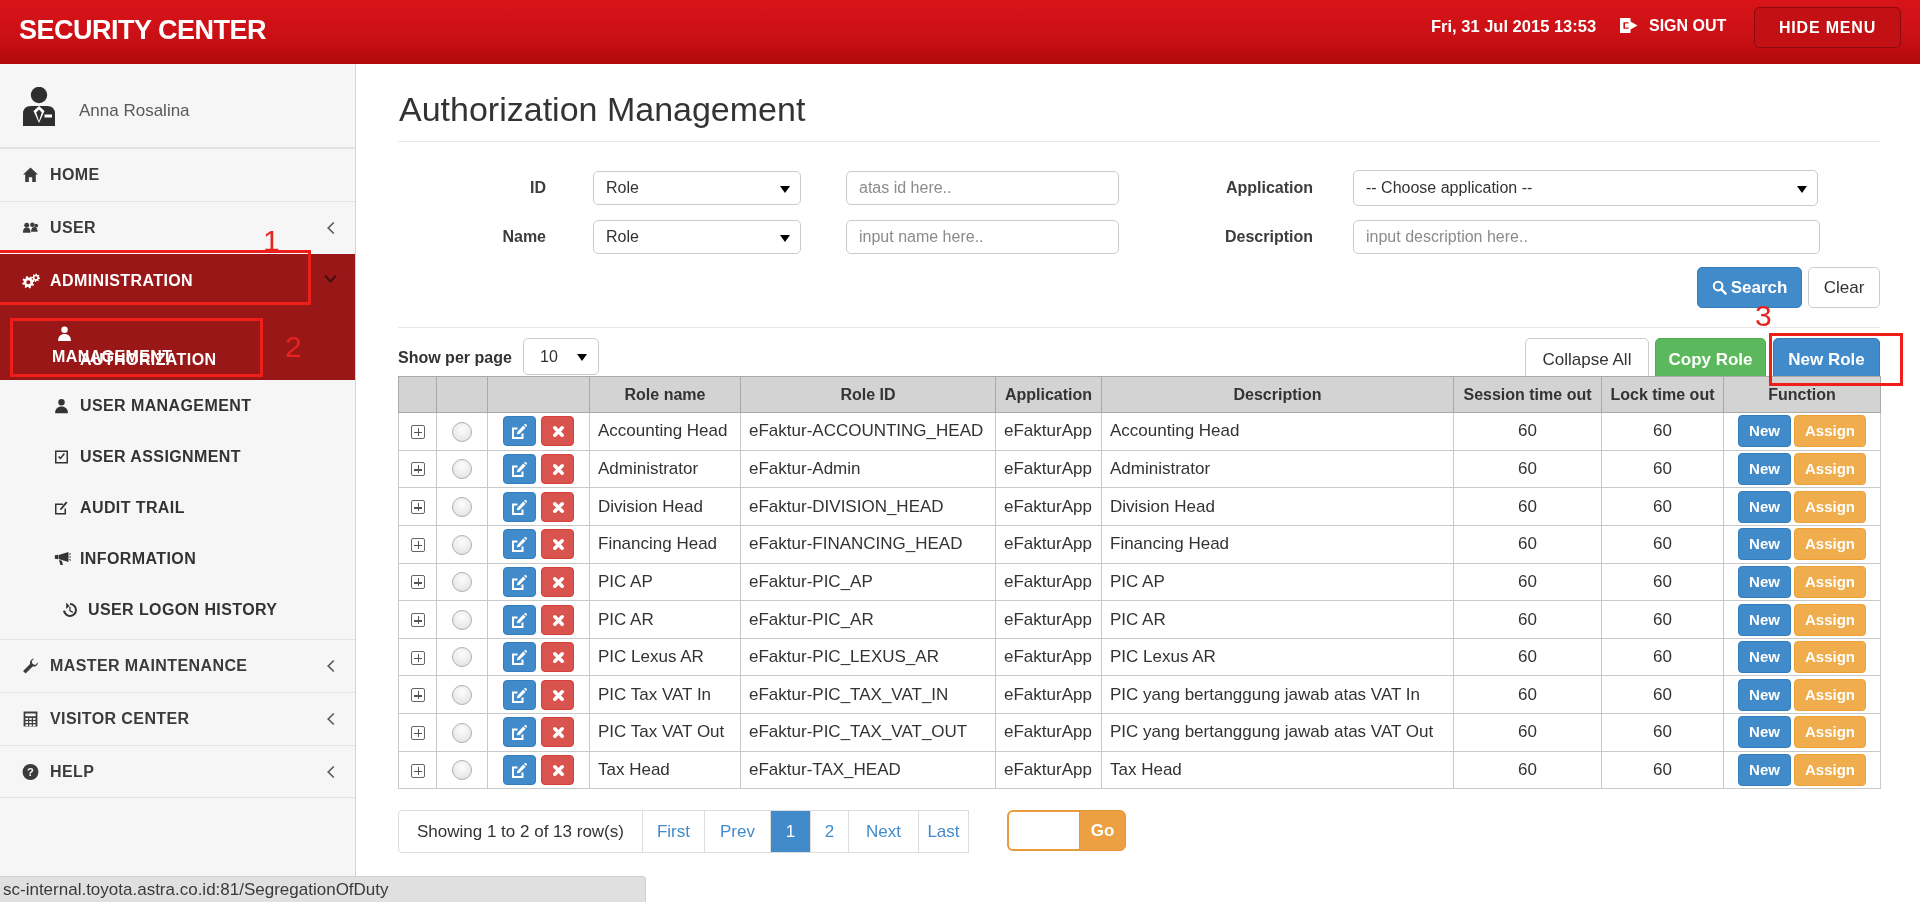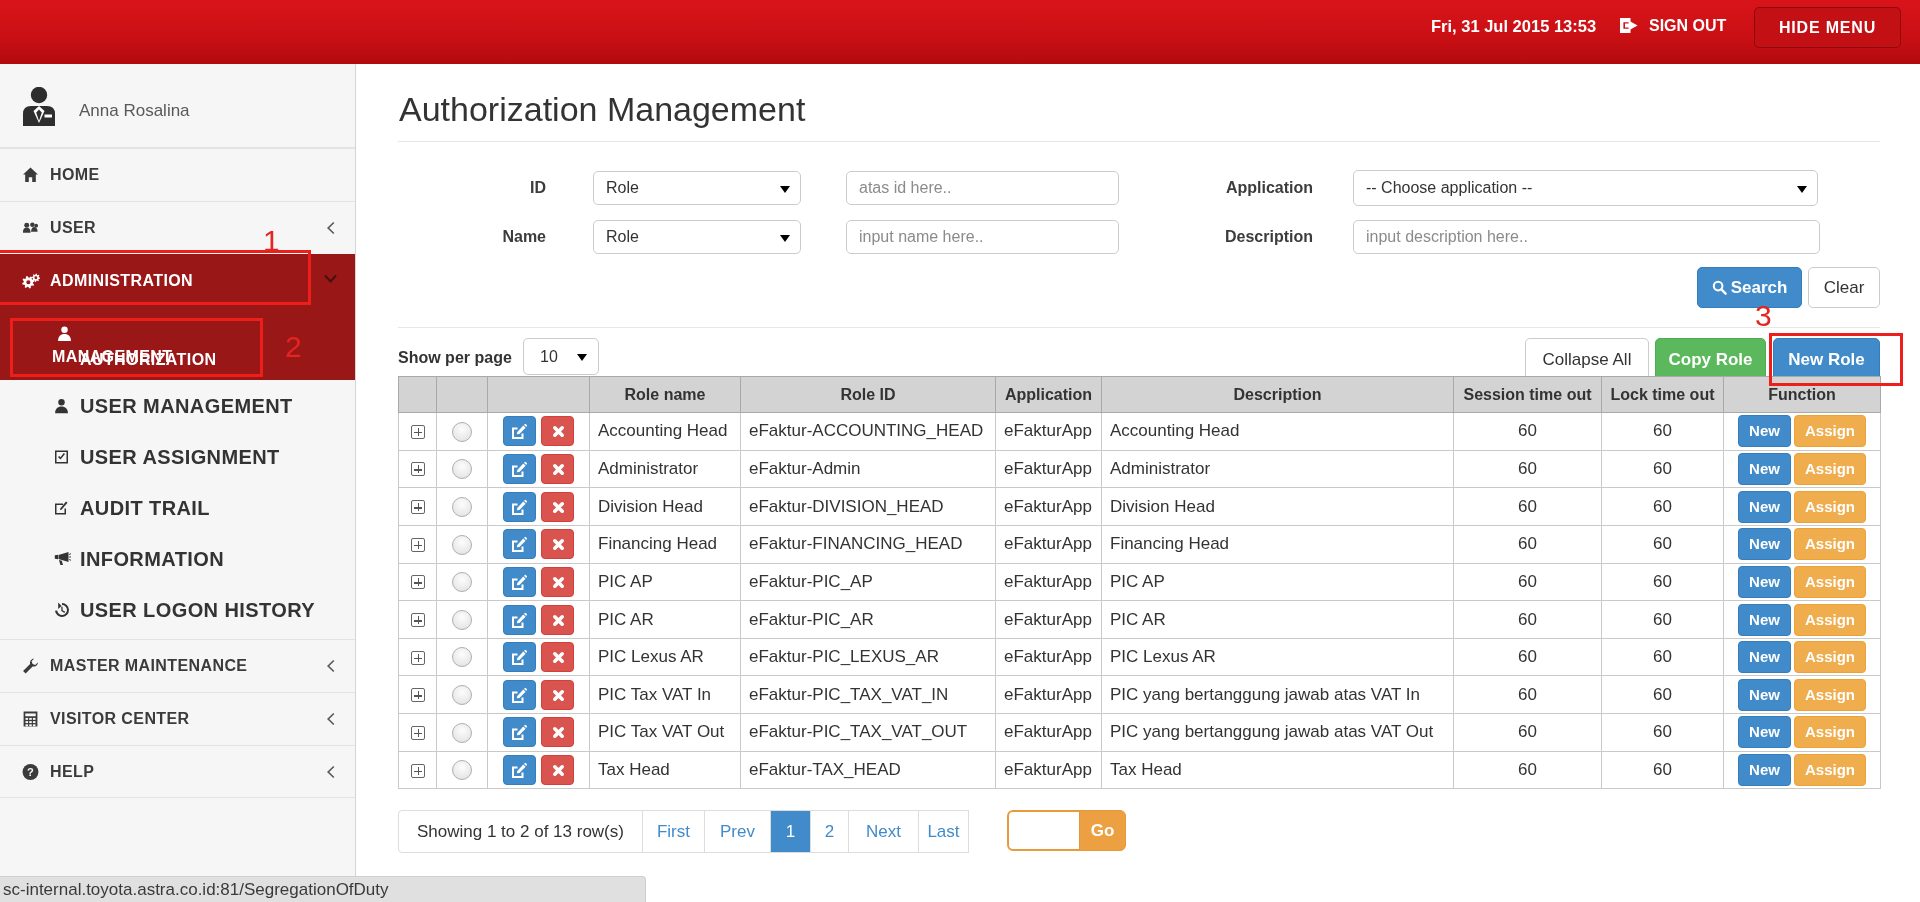--- a/index.html
+++ b/index.html
@@ -22,21 +22,21 @@
 .sidebar { position:absolute; left:0; top:64px; width:356px; height:812px;
   background:#f6f6f6; border-right:1px solid #d4d4d4; }
 .userblock { position:absolute; left:0; top:0; width:355px; height:84px; border-bottom:1px solid #e3e3e3; }
 .username { position:absolute; left:79px; top:37px; font-size:17px; color:#595959; }
 .mitem { position:absolute; left:0; width:355px; border-top:1px solid #e3e3e3; color:#3b3b3b;
   font-size:16px; font-weight:bold; }
 .mitem .txt { position:absolute; left:50px; top:50%; transform:translateY(-50%); letter-spacing:0.4px; }
 .mitem .mic { position:absolute; left:22px; top:50%; transform:translateY(-50%); width:17px; height:17px; }
 .chev { position:absolute; left:324px; top:50%; transform:translateY(-50%); width:9px; height:14px; }
 .dark { background:#9a1717; color:#fff; border-top:none; }
-.subitem { position:absolute; left:0; width:355px; color:#333; font-size:20px; font-weight:bold; }
+.subitem { position:absolute; left:0; width:355px; color:#333; font-size:16px; font-weight:bold; }
 .subitem .mic { position:absolute; left:54px; top:50%; transform:translateY(-50%); width:15px; height:15px; }
 .subitem .txt { position:absolute; left:80px; top:50%; transform:translateY(-50%); letter-spacing:0.4px; }
 
 
 .ann { position:absolute; border:3px solid #ee1f1a; }
 .annnum { position:absolute; color:#e52420; font-size:30px; font-family:"Liberation Sans",sans-serif; }
 
 
 .h1 { position:absolute; left:399px; top:90px; font-size:34px; font-weight:400; color:#333; }
 .hr { position:absolute; height:1px; background:#e7e7e7; }
@@ -87,20 +87,21 @@
 
 
 .statusbar { position:absolute; left:0; top:876px; width:646px; height:26px; background:#e0e0e0;
   border:1px solid #cfcfcf; border-left:none; border-bottom:none; border-radius:0 4px 0 0;
   font-size:17px; color:#3a3a3a; line-height:25px; padding-left:3px; }
 </style>
 </head>
 <body>
 
 <div class="topbar">
+  <div class="brand">SECURITY CENTER</div>
   <div class="topdate">Fri, 31 Jul 2015 13:53</div>
   <svg class="soicon" width="18" height="15" viewBox="0 0 18 15">
     <path d="M0 0 H10.5 V4.2 H3.4 V10.8 H10.5 V15 H0 Z" fill="#fff"></path>
     <path d="M8.6 2.4 L17.6 7.5 L8.6 12.6 V9.4 H5 V5.6 H8.6 Z" fill="#fff"></path>
   </svg>
   <div class="signout">SIGN OUT</div>
   <div class="hidemenu">HIDE MENU</div>
 </div>
 
 <div class="sidebar">
@@ -181,21 +182,21 @@
   </div>
   <div class="subitem" style="top:469px;height:51px;">
     <svg class="mic" style="width:17px;height:15px;" viewBox="0 0 17 15">
         <path d="M14.5 0.5 L14.5 10.5 L4.5 7.6 L4.5 3.4 Z" fill="#333"></path>
         <path d="M0.8 3.8 L4 3.2 L4 7.8 L0.8 7.2 Z" fill="#333"></path>
         <path d="M5 8.5 L7.8 9.3 L9 13.5 L6.4 13.5 Z" fill="#333"></path>
         <path d="M15.2 3 L17 2.2 M15.2 5.5 L17 5.5 M15.2 8 L17 8.8" stroke="#333" stroke-width="1"></path>
       </svg>
     <span class="txt">INFORMATION</span>
   </div>
-  <div class="subitem" style="top:520px;height:51px;">
+  <div class="subitem" style="top:520px;height:51px;margin-left:8px;">
     <svg class="mic" viewBox="0 0 15 15">
         <path d="M8 0.5 A7 7 0 1 1 1 8.2 L3.2 7.9 A4.9 4.9 0 1 0 8 2.6 Z" fill="#333"></path>
         <path d="M4.2 0 L7.6 3.4 L4.2 6.4 Z" fill="#333"></path>
         <path d="M7.3 4.2 H8.6 V7.8 L11.2 9.3 L10.5 10.5 L7.3 8.6 Z" fill="#333"></path>
       </svg>
     <span class="txt">USER LOGON HISTORY</span>
   </div>
 
   <div class="mitem" style="top:575px;height:53px;">
     <svg class="mic" viewBox="0 0 16 16">

